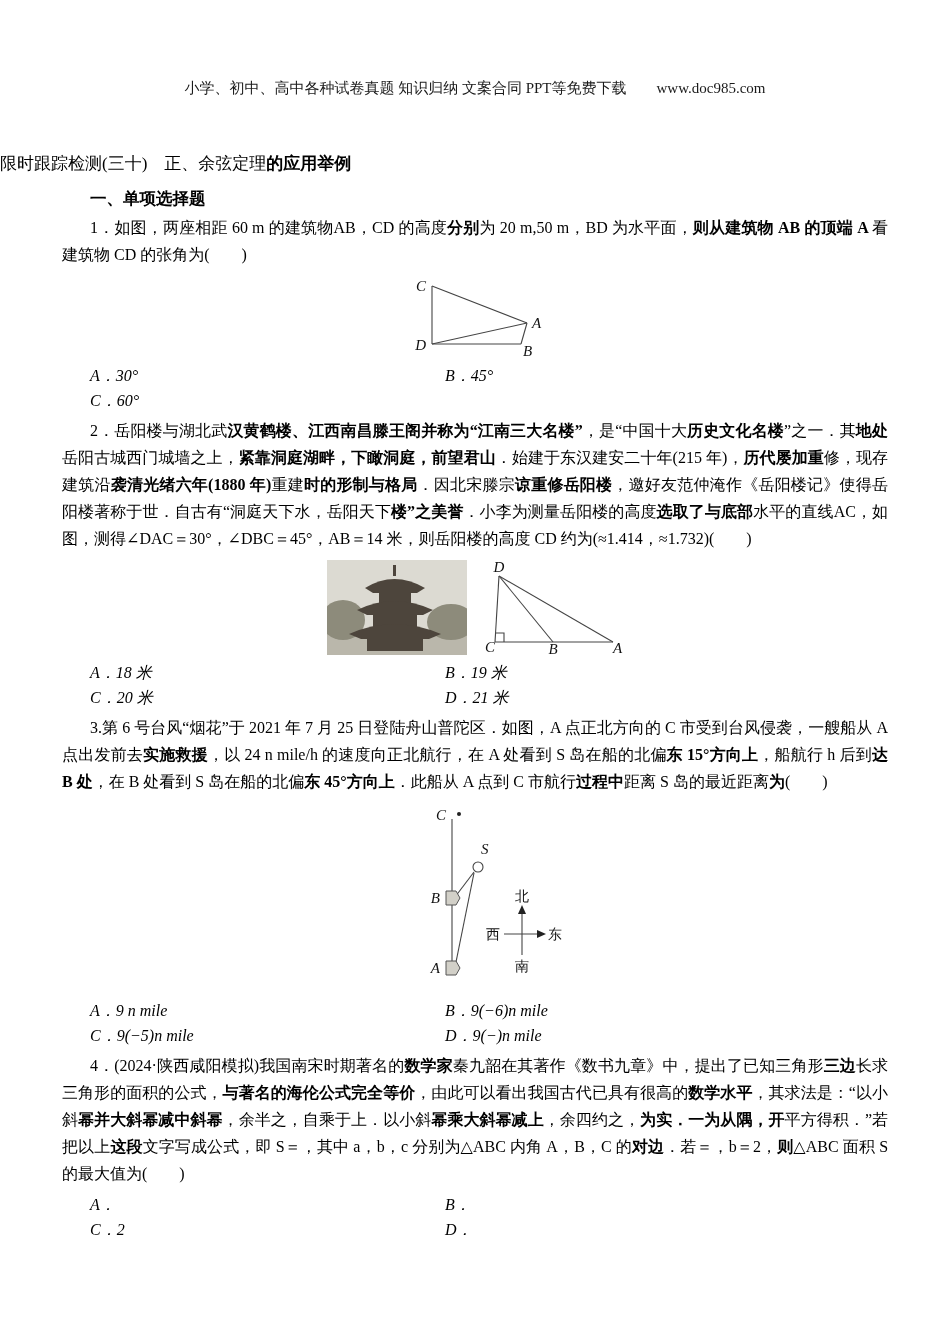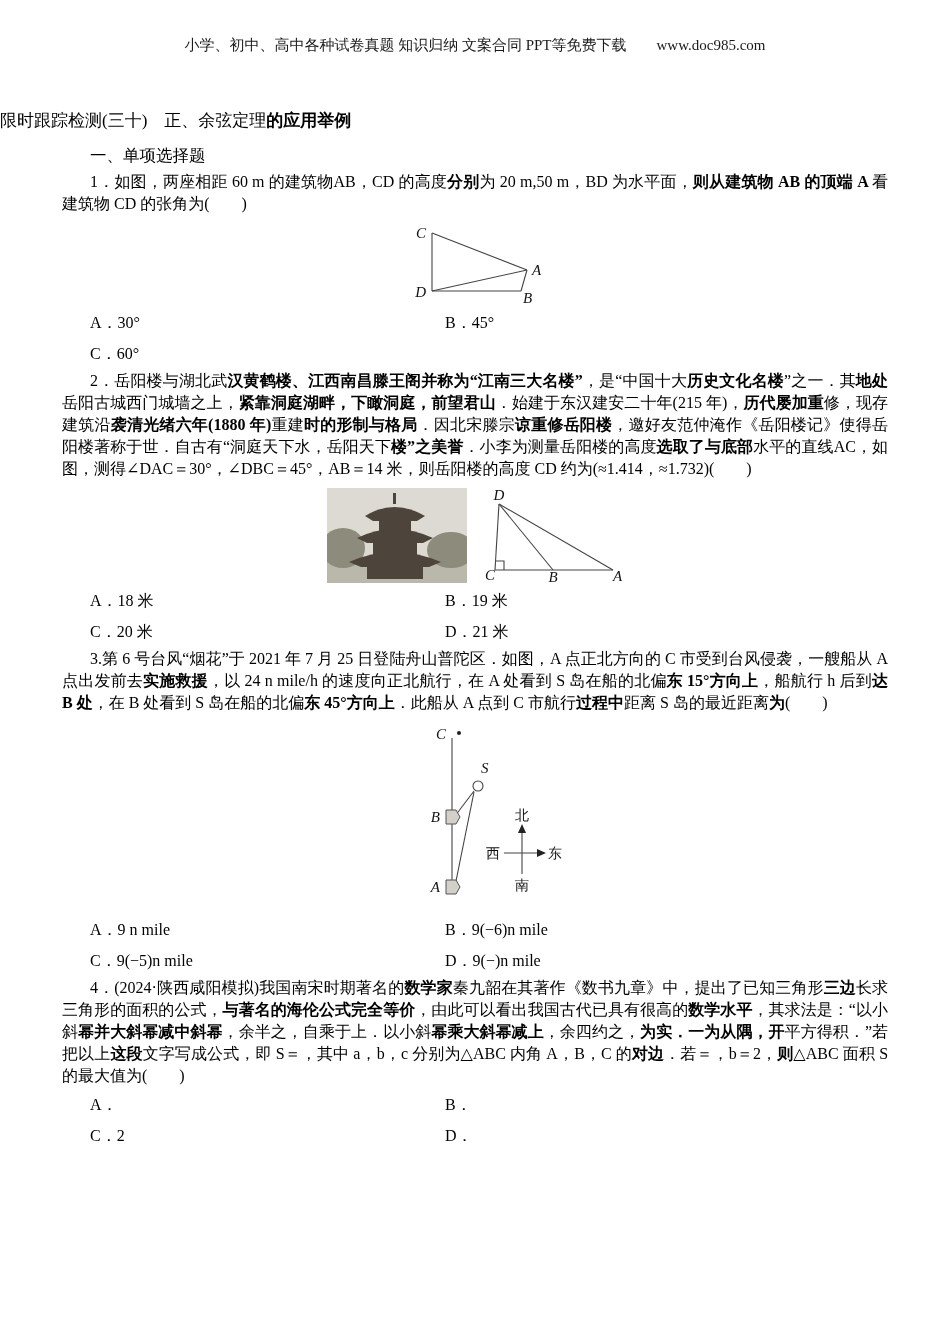--- a/index.html
+++ b/index.html
@@ -8,60 +8,60 @@
     width: 950px;
     height: 1344px;
     margin: 0 auto;
     background: #ffffff;
     color: #000;
     font-family: "Liberation Serif", "DejaVu Serif", serif;
     position: relative;
     overflow: hidden;
   }
   .doc-header {
-    padding-top: 36px;
+    padding-top: 79px;
     text-align: center;
     font-size: 15px;
     color: #1a1a1a;
   }
   .doc-title {
     margin-top: 54px;
     text-align: left;
     font-size: 17px;
     font-weight: normal;
   }
   .section-heading {
     margin: 12px 62px 0 62px;
     text-indent: 28px;
     font-size: 16.5px;
-    font-weight: normal;
+    font-weight: bold;
     line-height: 24px;
   }
   .para {
     margin: 3px 62px 0 62px;
     text-indent: 28px;
     font-size: 16px;
-    line-height: 22px;
+    line-height: 27px;
     text-align: justify;
   }
   .bold { font-weight: bold; }
   .figure {
     display: flex;
     justify-content: center;
     align-items: flex-end;
     gap: 12px;
     margin: 8px 0 4px 0;
   }
   .options {
     margin: 5px 62px 4px 90px;
     display: grid;
     grid-template-columns: 355px 1fr;
-    row-gap: 6px;
     font-size: 16px;
     line-height: 25px;
+    font-style: italic;
   }
   svg { display: block; }
   svg text {
     font-family: "Liberation Serif", "DejaVu Serif", serif;
     font-style: italic;
     font-size: 15px;
     fill: #111;
   }
   svg text.cjk {
     font-style: normal;

